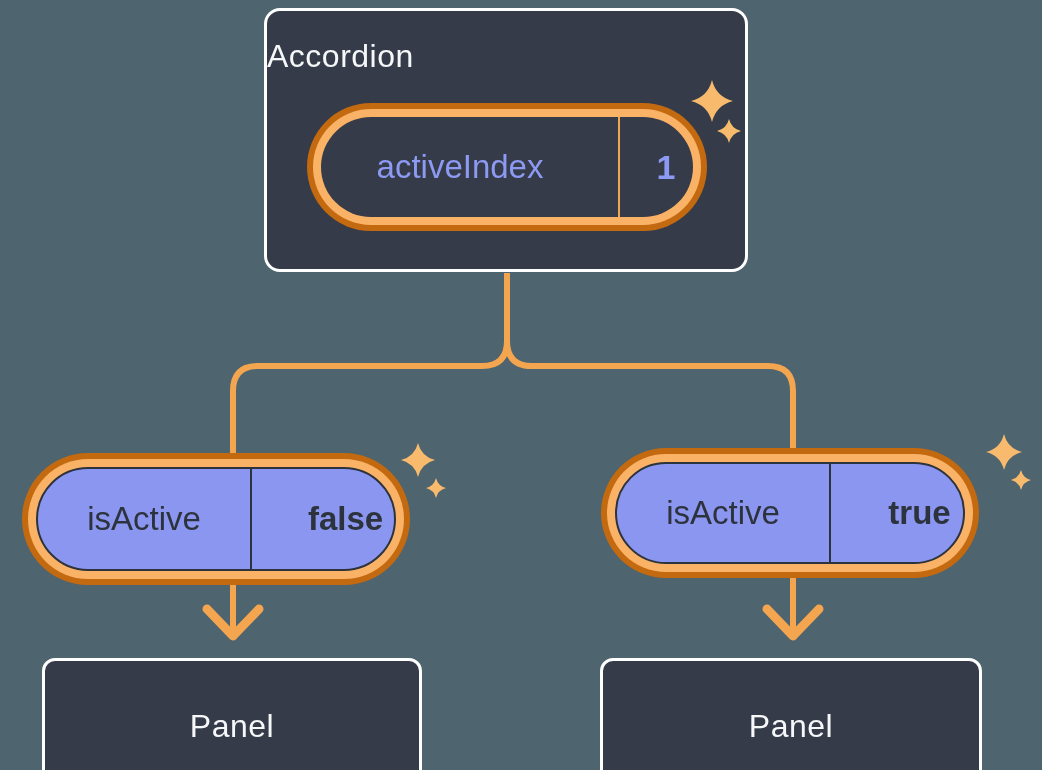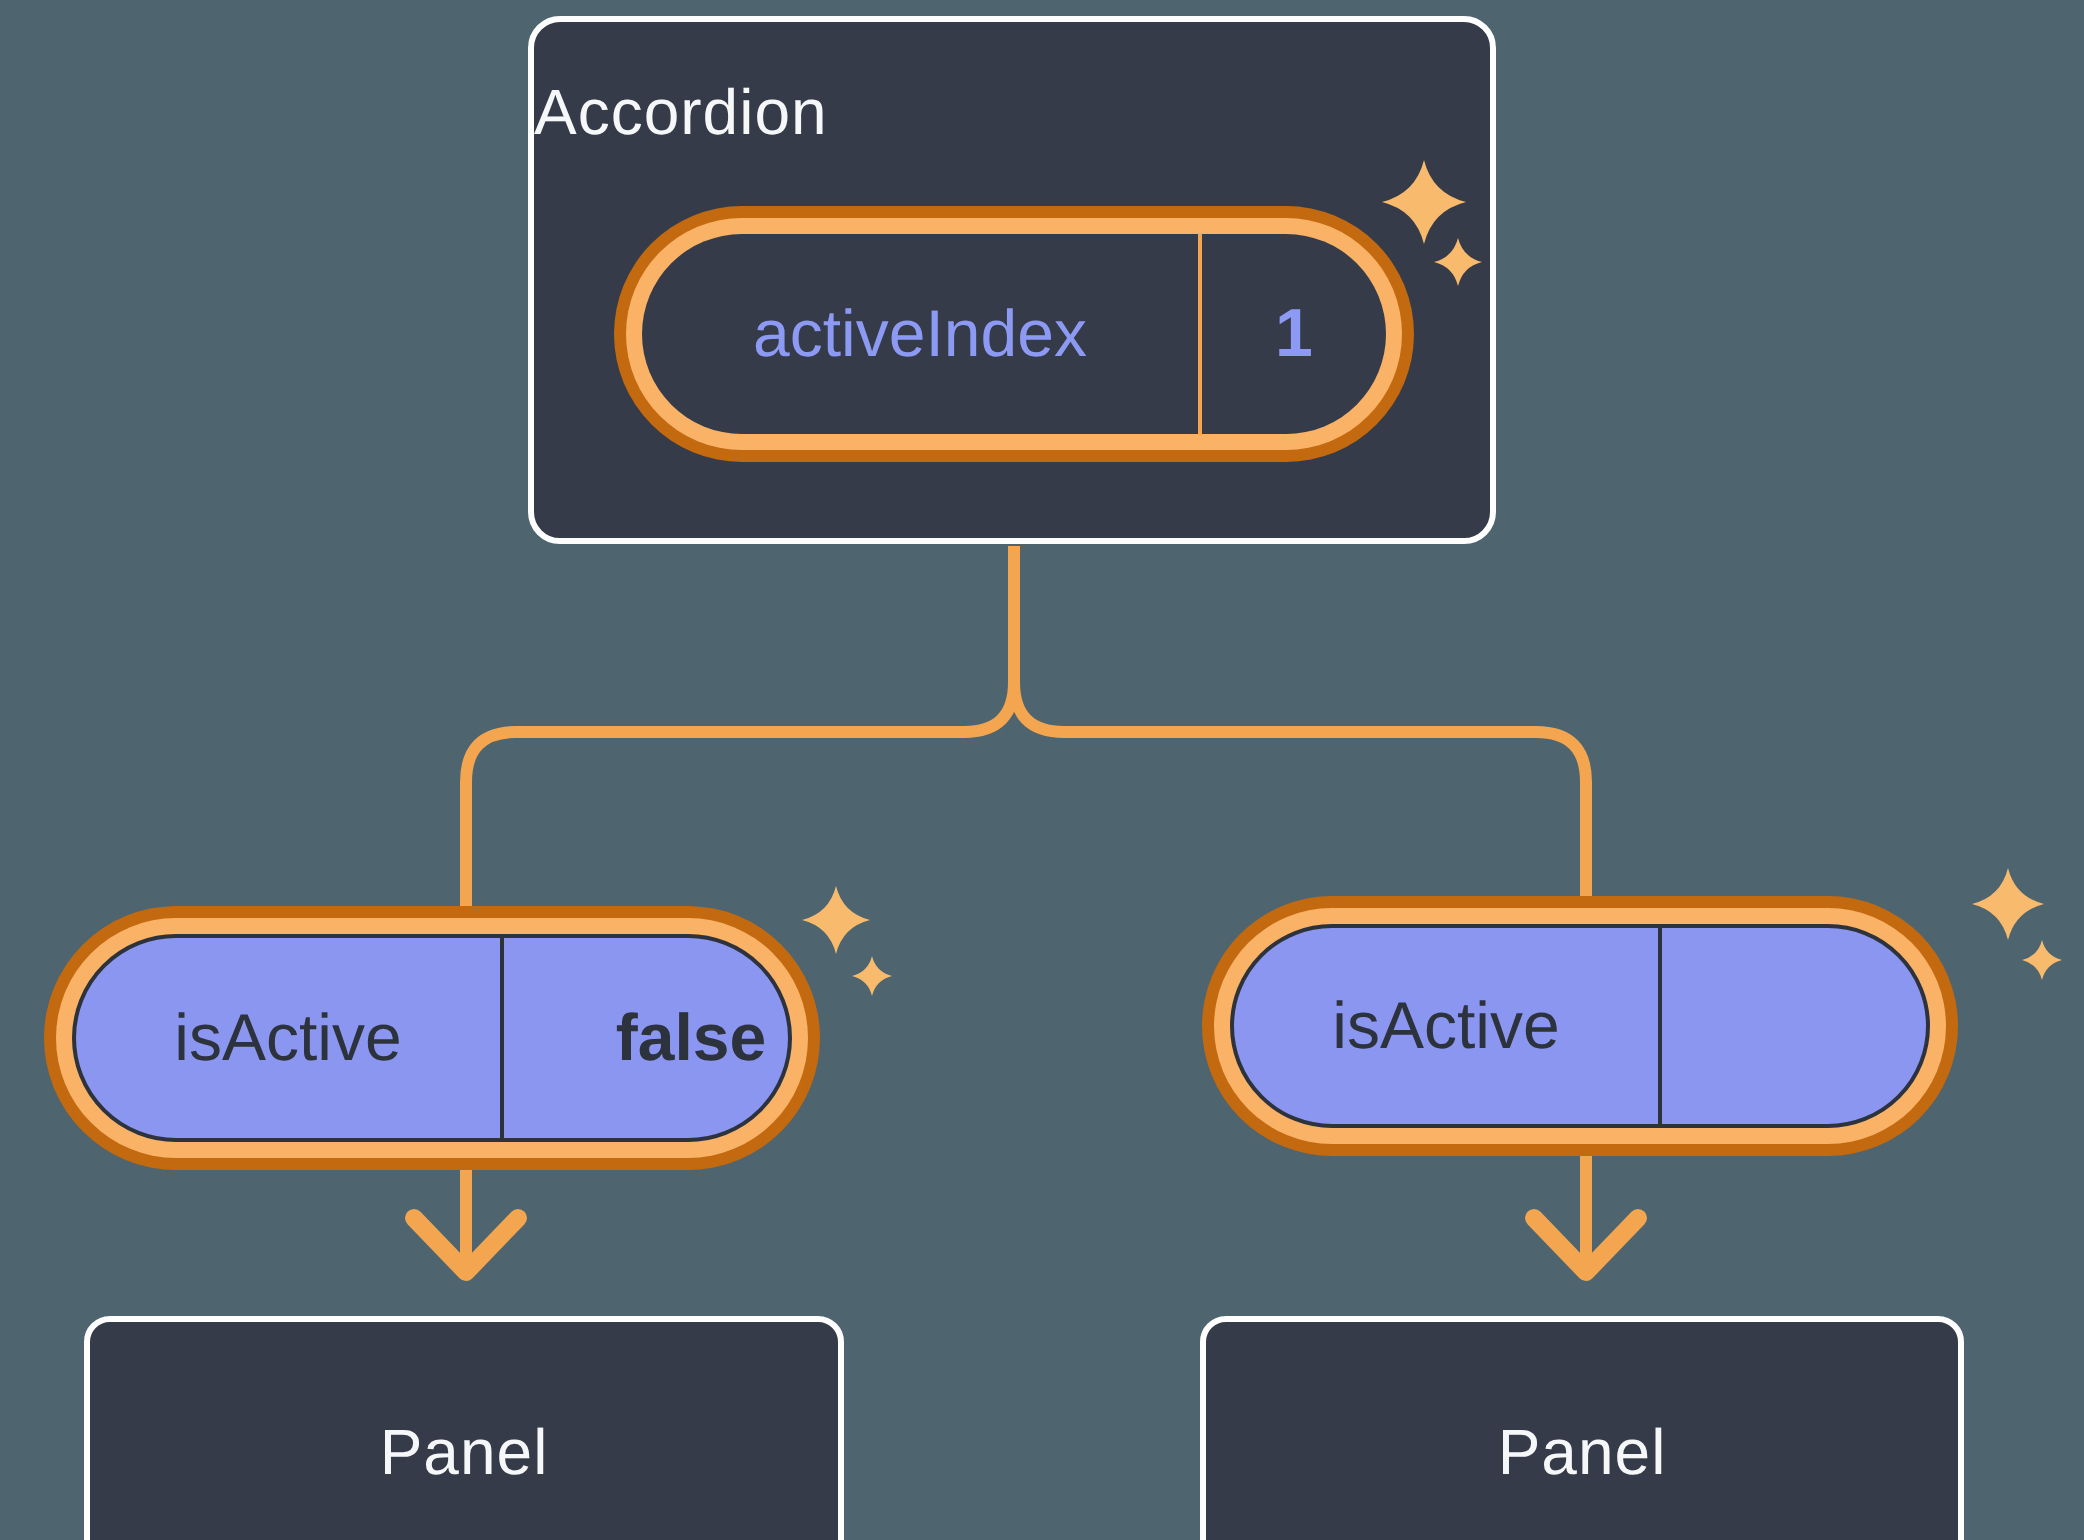--- a/index.html
+++ b/index.html
@@ -31,21 +31,21 @@
   .pill { position:absolute; z-index:3; box-sizing:border-box;
     background:var(--ring-outer,#C3690F); border-radius:999px; padding:6px; }
   .pill-glow { box-sizing:border-box; height:100%;
     background:var(--ring-inner,#F9B266); border-radius:999px; padding:8px; }
   .pill-core { box-sizing:border-box; height:100%; border-radius:999px;
     display:flex; align-items:stretch; overflow:hidden; }
   .pill-col { display:flex; align-items:center; justify-content:center; }
   .pill-sep { width:2px; align-self:stretch; }
 
   .pill-top { left:307px; top:103px; width:400px; height:128px; }
-  .pill-top .pill-core { background:var(--node-fill,#353B48); }
+  .pill-top .pill-core { background:var(--node-fill,#353B48);gap:19px; }
   .pill-top .pill-sep  { background:var(--connector,#F3A64F); }
   .pill-top .pill-label { width:278px; color:var(--purple-text,#8D9AF4); font-size:33px; }
   .pill-top .pill-value { flex:1; color:var(--purple-text,#8D9AF4); font-size:34px; font-weight:700; }
 
   .pill-prop .pill-core { background:var(--pill-fill,#8B96F0);
     border:2.5px solid var(--pill-stroke,#2D333D); }
   .pill-prop .pill-sep  { background:var(--pill-stroke,#2D333D); }
   .pill-prop .pill-label{ width:212px; color:var(--pill-stroke,#2D333D); font-size:33px; }
   .pill-prop .pill-value{ flex:1; color:var(--pill-stroke,#2D333D); font-size:33px; font-weight:700;padding-left:45px; }
 
@@ -100,20 +100,21 @@
         <div class="pill-col pill-value">false</div>
       </div>
     </div>
   </div>
 
   <div class="pill pill-prop pill-prop-right">
     <div class="pill-glow">
       <div class="pill-core">
         <div class="pill-col pill-label">isActive</div>
         <div class="pill-sep"></div>
+        <div class="pill-col pill-value">true</div>
       </div>
     </div>
   </div>
 
   <svg class="sparkles" width="1042" height="770" viewBox="0 0 1042 770">
     <g fill="#F8BB6D">
       <path d="M 712 80 Q 716.2 96.8 733 101 Q 716.2 105.2 712 122 Q 707.8 105.2 691 101 Q 707.8 96.8 712 80 Z"></path>
       <path d="M 729 119 Q 731.4 128.6 741 131 Q 731.4 133.4 729 143 Q 726.6 133.4 717 131 Q 726.6 128.6 729 119 Z"></path>
       <path d="M 418 443 Q 421.4 456.6 435 460 Q 421.4 463.4 418 477 Q 414.6 463.4 401 460 Q 414.6 456.6 418 443 Z"></path>
       <path d="M 436 478 Q 438 486 446 488 Q 438 490 436 498 Q 434 490 426 488 Q 434 486 436 478 Z"></path>

